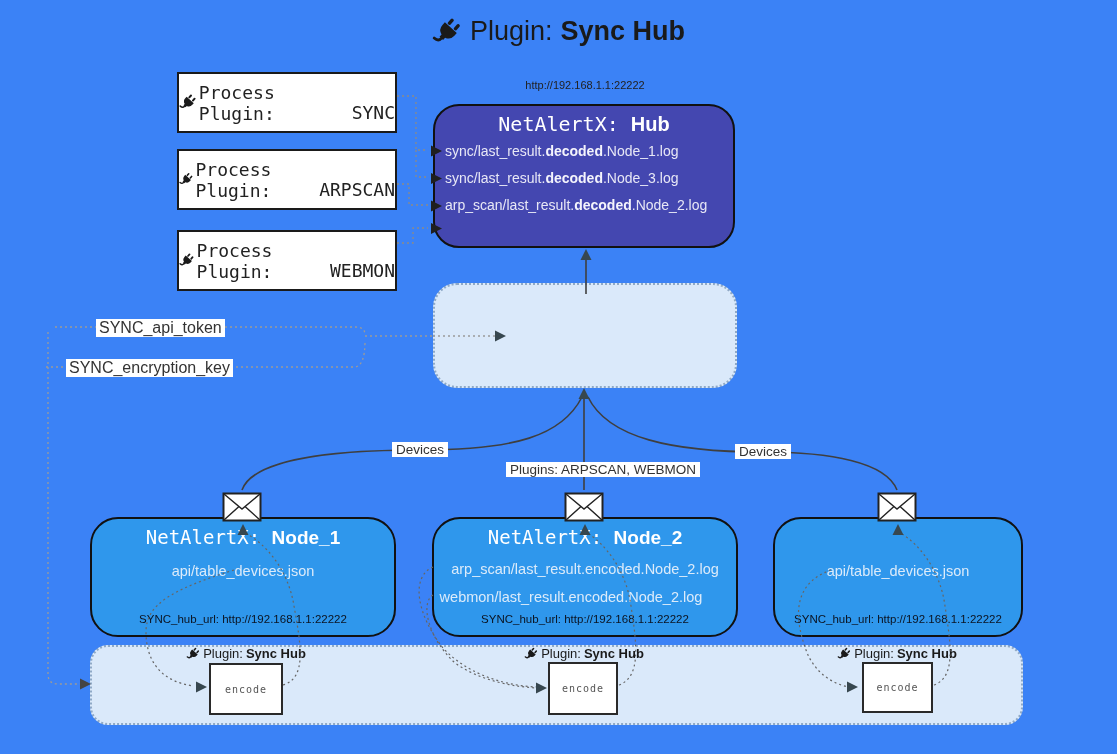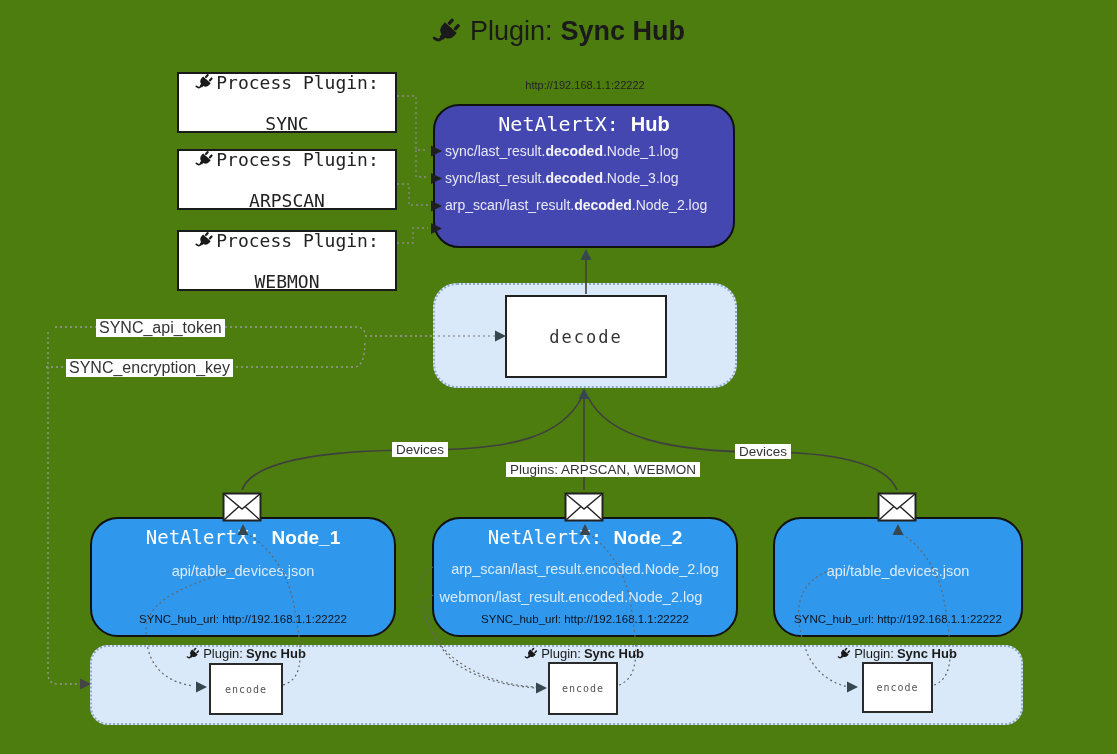--- a/index.html
+++ b/index.html
@@ -1,31 +1,31 @@
 <!DOCTYPE html>
 <html><head>
 <meta charset="utf-8">
 <style>
   html,body{margin:0;padding:0;background:#fff;}
-  #stage{position:relative;width:1117px;height:754px;background:#4d7c0f;overflow:hidden;
+  #stage{position:relative;width:1117px;height:754px;background:#3b82f6;overflow:hidden;
          font-family:"Liberation Sans",sans-serif;color:#222;}
   svg.layer{position:absolute;left:0;top:0;pointer-events:none;}
   #layerA{z-index:1;} #layerC{z-index:3;}
   .abs{position:absolute;z-index:2;}
   .mono{font-family:"DejaVu Sans Mono",monospace;}
 
   
   .title-row{left:0;top:16px;width:100%;display:flex;justify-content:center;align-items:center;gap:8px;}
   .title-row .t1{font-size:27px;color:#1a1a1a;}
   .title-row .t2{font-size:27px;font-weight:bold;color:#1a1a1a;}
   .plug{color:#1a1a1a;}
 
   
   .proc{left:177px;width:216px;height:57px;border:2px solid #1a1a1a;background:#fff;
-        display:flex;flex-direction:column;justify-content:center;align-items:center;}
+        display:flex;flex-direction:row;justify-content:center;align-items:center;}
   .proc .l1{display:flex;align-items:center;gap:2px;font-size:18px;color:#222;}
   .proc .l2{font-size:18px;color:#222;margin-top:20px;}
 
   
   .hub-url{left:455px;top:79px;width:260px;text-align:center;font-size:11px;color:#222;}
   .hub{left:433px;top:104px;width:302px;height:144px;background:#4447B0;border:2px solid #111;
        border-radius:26px;box-sizing:border-box;}
   .hub-title{left:433px;top:112px;width:302px;text-align:center;color:#fff;font-size:20px;}
   .hub-title .bold{font-family:"Liberation Sans",sans-serif;font-weight:bold;}
   .hub-line{left:445px;width:290px;font-size:14px;color:#E8E8F6;white-space:nowrap;}
@@ -141,21 +141,20 @@
   </div>
 
   <div class="abs hub-url">http://192.168.1.1:22222</div>
   <div class="abs hub"></div>
   <div class="abs hub-title mono"><span>NetAlertX: </span><span class="bold">Hub</span></div>
   <div class="abs hub-line" style="top:143px"><span>sync/last_result.</span><b>decoded</b><span>.Node_1.log</span></div>
   <div class="abs hub-line" style="top:170px"><span>sync/last_result.</span><b>decoded</b><span>.Node_3.log</span></div>
   <div class="abs hub-line" style="top:197px"><span>arp_scan/last_result.</span><b>decoded</b><span>.Node_2.log</span></div>
 
   <div class="abs band1"></div>
-  <div class="abs decode-box mono">decode</div>
 
   <div class="abs setting" style="left:96px;top:319px">SYNC_api_token</div>
   <div class="abs setting" style="left:66px;top:359px">SYNC_encryption_key</div>
 
   <div class="abs edge-label" style="left:392px;top:442px">Devices</div>
   <div class="abs edge-label" style="left:735px;top:444px">Devices</div>
   <div class="abs edge-label" style="left:506px;top:462px">Plugins: ARPSCAN, WEBMON</div>
 
   <div class="abs node" style="left:90px;width:306px"></div>
   <div class="abs node-title mono" style="left:90px;width:306px"><span>NetAlertX: </span><span class="bold">Node_1</span></div>

